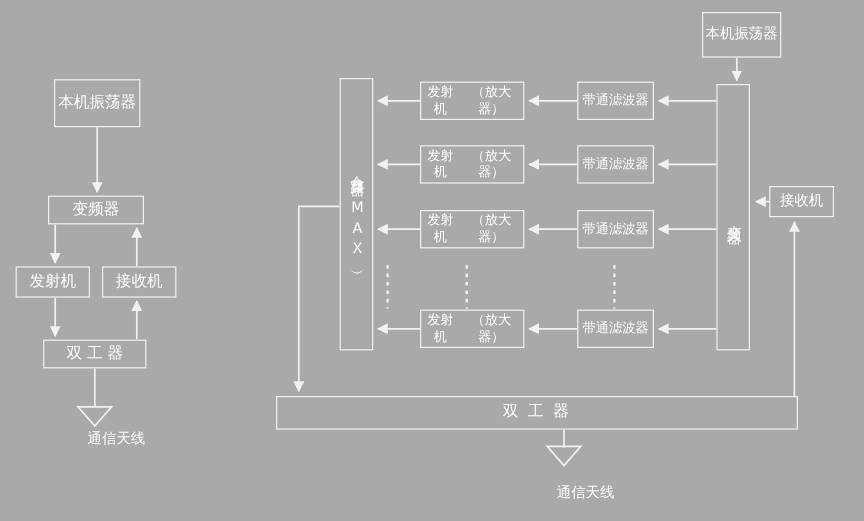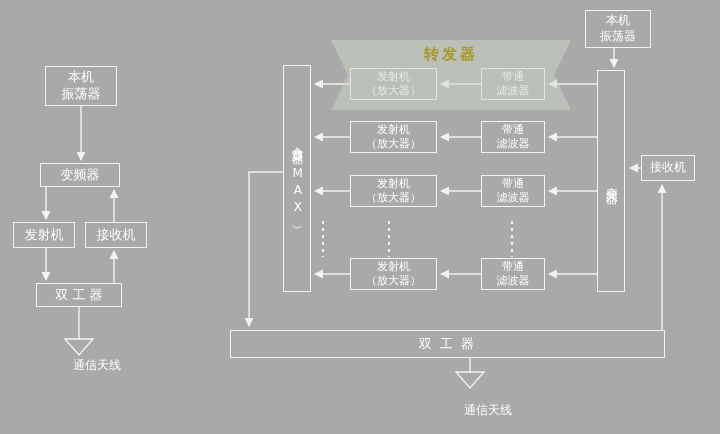--- a/index.html
+++ b/index.html
@@ -1,20 +1,20 @@
 <!DOCTYPE html>
 <html><head>
 <meta charset="utf-8">
 <style>
   *{margin:0;padding:0;box-sizing:border-box}
   body{background:#ffffff;font-family:"DejaVu Sans",sans-serif}
   .canvas{position:relative;width:720px;height:434px;background:#a9a9a9;overflow:hidden}
   .wires{position:absolute;left:0;top:0;z-index:1}
   .box{position:absolute;z-index:2;border:1px solid #f2f2f2;background:#a9a9a9;color:#fdfdfd;
-       display:flex;flex-direction:column;align-items:center;justify-content:center;
+       display:flex;flex-direction:row;align-items:center;justify-content:center;
        text-align:center;font-size:12px;line-height:1.3}
   .big{font-size:13px}
   .small{font-size:11px;line-height:1.25}
   .vtext{writing-mode:vertical-rl;text-orientation:upright;letter-spacing:3px;font-size:12px}
   .wide{letter-spacing:2px;font-size:13px}
   .label{position:absolute;z-index:2;color:#fdfdfd;font-size:12px;text-align:right}
   .band{position:absolute;z-index:3;left:331px;top:40px;width:240px;height:70px;
         background:rgba(203,214,199,0.5);
         clip-path:polygon(0 0,100% 0,93% 50%,100% 100%,0 100%,7% 50%);
         display:flex;justify-content:center;align-items:flex-start}
@@ -144,17 +144,14 @@
   <div class="box" style="left:641px;top:155px;width:54px;height:26px">
     <span>接收机</span>
   </div>
 
   <div class="box wide" style="left:230px;top:330px;width:435px;height:28px">
     <span>双 工 器</span>
   </div>
 
   <div class="label" style="left:428px;top:402px;width:84px">通信天线</div>
 
-  <div class="band">
-    <span class="band-label">转发器</span>
-  </div>
 
 </div>
 
 </body></html>

